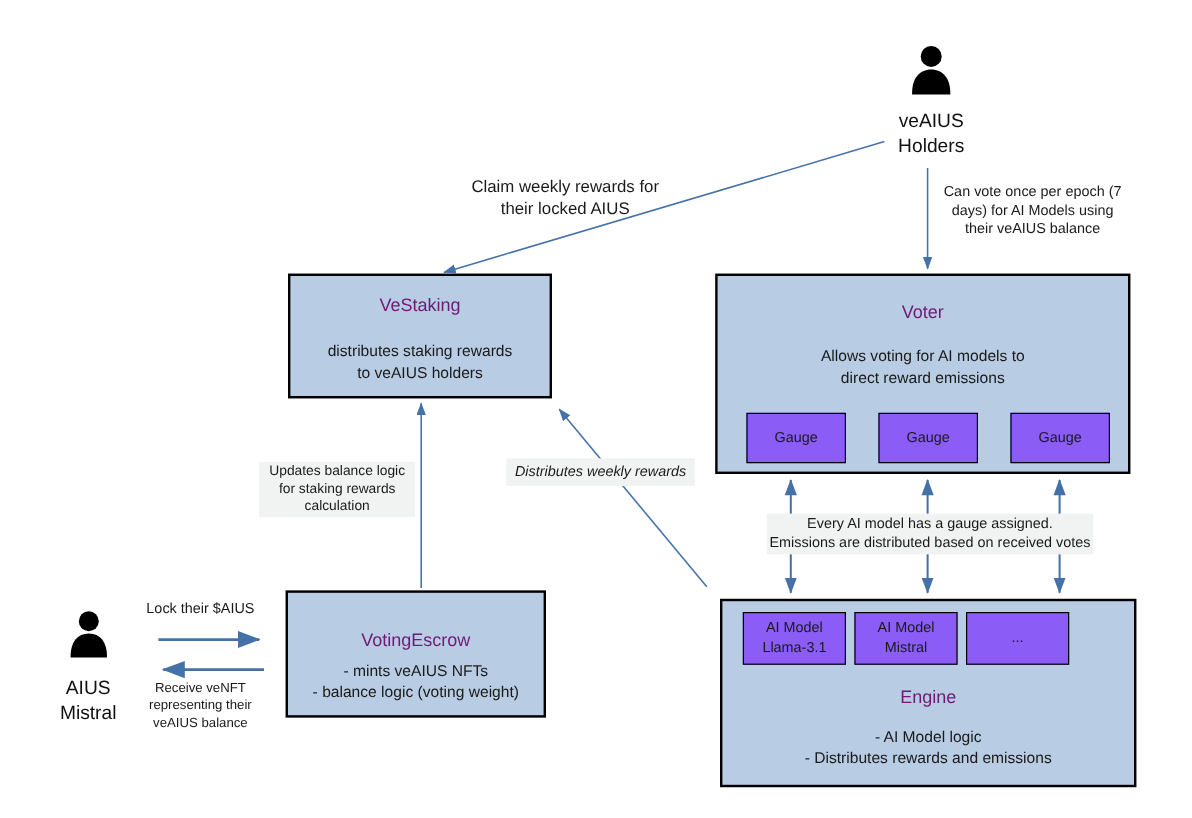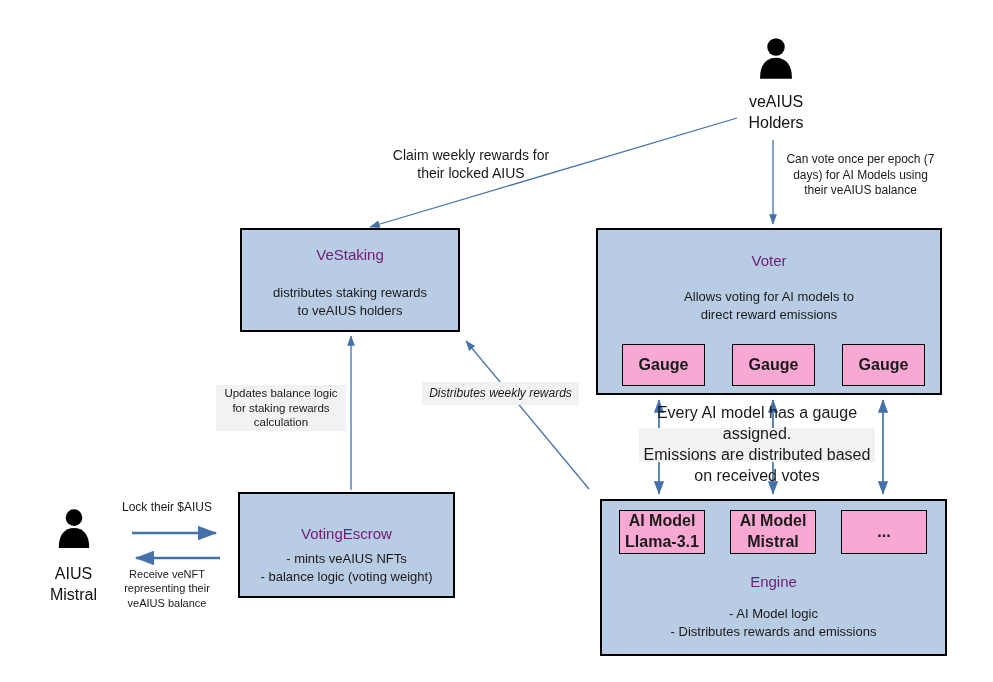--- a/index.html
+++ b/index.html
@@ -22,24 +22,24 @@
   .dbox {
     position: absolute;
     background: var(--box-fill, #b8cce4);
     border: 2px solid var(--box-border, #000);
   }
   .dbox-title { position: absolute; left: 0; right: 0; text-align: center; font-size: 15px; color: #701a75; }
   .dbox-body  { position: absolute; left: 0; right: 0; text-align: center; font-size: 13px; line-height: 1.35; white-space: pre-line; color: #1a1a1a; }
 
   .chip-row { position: absolute; left: 0; right: 0; display: flex; }
   .chip {
-    background: #f9a8d4;
+    background: #8b5cf6;
     border: 1.5px solid #000;
     display: flex; align-items: center; justify-content: center;
-    text-align: center; font-size: 16px; line-height: 1.3; white-space: pre-line; font-weight: bold;
+    text-align: center; font-size: 12px; line-height: 1.3; white-space: pre-line;
   }
 
   .note {
     position: absolute;
     background: var(--note-bg, #f1f2f2);
     text-align: center;
     line-height: 1.3;
     white-space: pre-line;
     display: flex; align-items: center; justify-content: center;
     color: #1a1a1a;
@@ -112,21 +112,21 @@
     </div>
   </div>
 
   <div class="dbox" style="left:238px; top:492px; width:217px; height:106px;">
     <div class="dbox-title" style="top:31px;">VotingEscrow</div>
     <div class="dbox-body" style="top:56px;">- mints veAIUS NFTs
 - balance logic (voting weight)</div>
   </div>
 
   <div class="dbox" style="left:600px; top:499px; width:347px; height:157px;">
-    <div class="chip-row" style="top:9px; padding-left:17px; gap:25px;">
+    <div class="chip-row" style="top:9px; padding-left:17px; gap:7px;">
       <div class="chip" style="width:86px; height:44px;">AI Model
 Llama-3.1</div>
       <div class="chip" style="width:86px; height:44px;">AI Model
 Mistral</div>
       <div class="chip" style="width:86px; height:44px;">...</div>
     </div>
     <div class="dbox-title" style="top:72px;">Engine</div>
     <div class="dbox-body" style="top:104px;">- AI Model logic
 - Distributes rewards and emissions</div>
   </div>
@@ -137,21 +137,21 @@
   <div class="plain" style="left:783px; top:152px; width:155px; font-size:12px;">Can vote once per epoch (7
 days)  for AI Models using
 their veAIUS balance</div>
 
   <div class="note" style="left:216px; top:385px; width:130px; height:46px; font-size:11.5px;">Updates balance logic
 for staking rewards
 calculation</div>
 
   <div class="note" style="left:422px; top:382px; width:157px; height:23px; font-size:12px;font-style:italic;">Distributes weekly rewards</div>
 
-  <div class="note" style="left:639px; top:428px; width:236px; height:34px; font-size:16px;">Every AI model has a gauge assigned.
+  <div class="note" style="left:639px; top:428px; width:272px; height:34px; font-size:12px;">Every AI model has a gauge assigned.
 Emissions are distributed based on received votes</div>
 
   <div class="plain" style="left:117px; top:500px; width:100px; font-size:12px;">Lock their $AIUS</div>
 
   <div class="plain" style="left:114px; top:567px; width:106px; font-size:11px;">Receive veNFT
 representing their
 veAIUS balance</div>
 
 </div>
 

